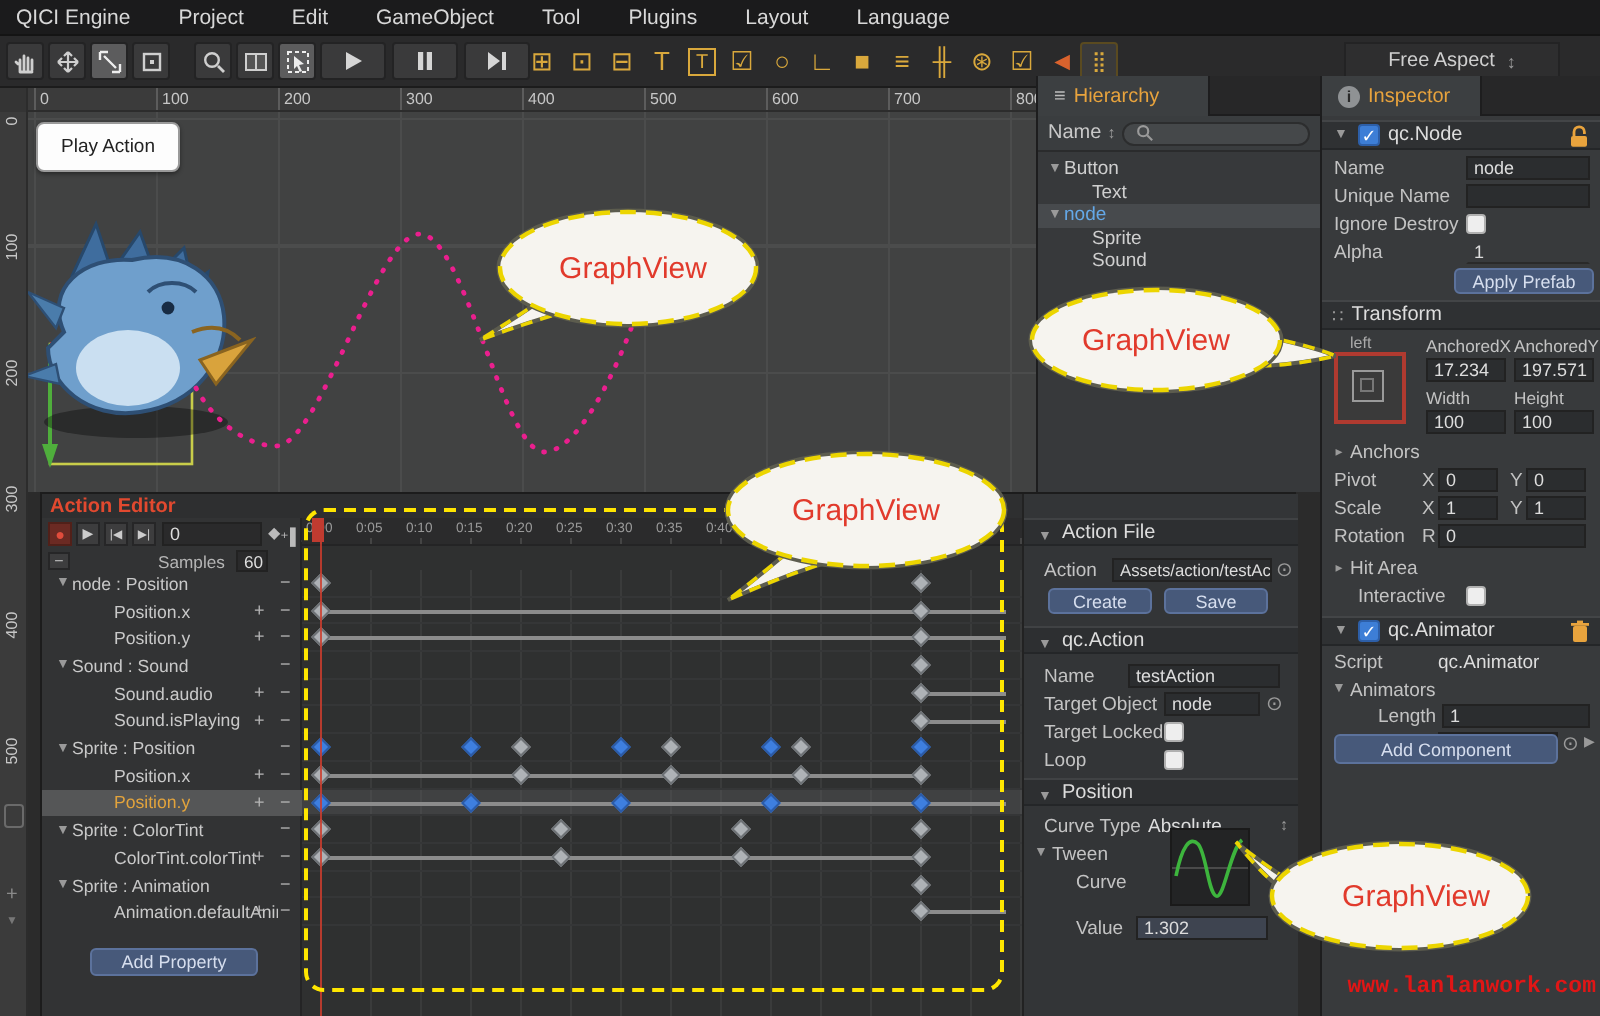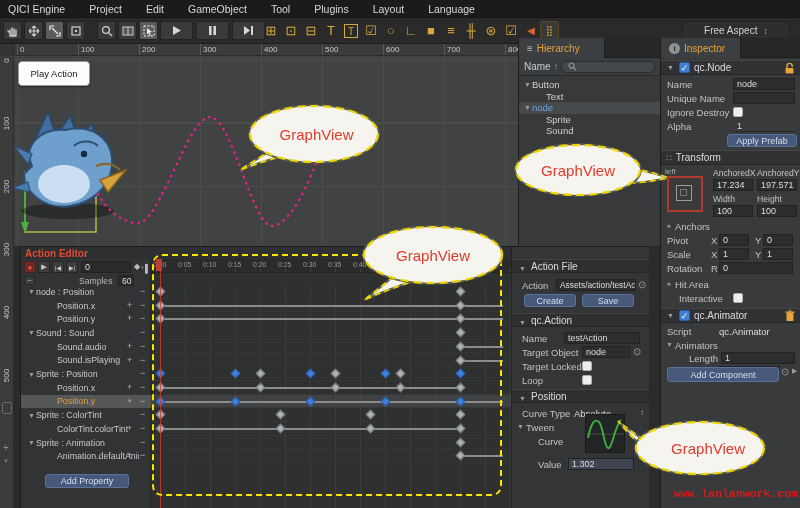--- a/index.html
+++ b/index.html
@@ -8,21 +8,21 @@
   #app{position:relative;width:800px;height:508px;background:#2b2b2b;overflow:hidden;color:#ccc;font-size:10px;}
   .abs{position:absolute;}
   
   #menubar{position:absolute;left:0;top:0;width:800px;height:18px;background:#1b1b1c;display:flex;align-items:center;gap:24px;padding-left:8px;border-bottom:1px solid #141414;}
   .menu-item{color:#d8d8d8;font-size:10.5px;white-space:nowrap;}
   #toolbar{position:absolute;left:0;top:18px;width:800px;height:26px;background:#2a2a2b;border-bottom:1px solid #1c1c1c;}
   .tbtn{position:absolute;top:3px;width:19px;height:19px;background:#3a3a3b;border:1px solid #232324;border-radius:2px;display:flex;align-items:center;justify-content:center;}
   .tbtn.active{background:#5c5c5d;}
   .pbtn{position:absolute;top:3px;width:33px;height:19px;background:#3a3a3b;border:1px solid #232324;border-radius:2px;display:flex;align-items:center;justify-content:center;}
   .yico{position:absolute;top:4px;width:18px;height:17px;color:#d9a83c;font-size:13px;line-height:17px;text-align:center;}
-  #aspect{position:absolute;right:10px;top:3px;width:108px;height:19px;background:#2e2e2f;border:1px solid #232324;color:#cfcfcf;display:flex;align-items:center;justify-content:center;gap:6px;font-size:10px;}
+  #aspect{position:absolute;right:20px;top:3px;width:108px;height:19px;background:#2e2e2f;border:1px solid #232324;color:#cfcfcf;display:flex;align-items:center;justify-content:center;gap:6px;font-size:10px;}
   
   #hruler{position:absolute;left:14px;top:44px;width:504px;height:12px;background:#3b3b3b;border-bottom:1px solid #2c2c2c;overflow:hidden;}
   #vruler{position:absolute;left:0;top:44px;width:14px;height:464px;background:#3b3b3b;border-right:1px solid #2c2c2c;overflow:hidden;}
   .rlab{position:absolute;font-size:8px;color:#c6c6c6;}
   .rtick{position:absolute;top:0;width:1px;height:12px;background:#5c5c5c;}
   .vlab{position:absolute;left:-9px;width:30px;text-align:center;font-size:8px;color:#c6c6c6;transform:rotate(-90deg);}
   #scene-canvas{position:absolute;left:14px;top:56px;width:504px;height:190px;background:#414242;overflow:hidden;
     background-image:
       repeating-linear-gradient(90deg,#4b4c4c 0 1px,transparent 1px 61px),
       repeating-linear-gradient(0deg,#4b4c4c 0 1px,transparent 1px 63px);
@@ -306,21 +306,21 @@
     <span class="ilabel" style="left:6px;top:83px">Alpha</span>
     <div class="ival" style="left:72px;top:82px;width:62px;background:transparent;border-color:transparent;border-bottom:1px solid #2a2a2a">1</div>
     <div class="btn-blue" style="left:66px;top:96px;width:70px;height:13px">
         <span>Apply Prefab</span>
       </div>
 
     <div class="sechead" style="top:112px">
       <span style="color:#9a9a9a;font-size:9px">∷</span>
       <span>Transform</span>
     </div>
-    <span class="ilabel" style="left:4px;top:129px;font-size:8px;color:#aaa">left</span>
+    <span class="ilabel" style="left:14px;top:129px;font-size:8px;color:#aaa">left</span>
     <div class="abs" style="left:6px;top:138px;width:36px;height:36px;background:#3a3a3a;border:2px solid #b03a30">
       <div class="abs" style="left:7px;top:7px;width:16px;height:16px;border:1px solid #9a9a9a"></div>
       <div class="abs" style="left:11px;top:11px;width:7px;height:7px;border:1px solid #777"></div>
     </div>
     <span class="ilabel" style="left:52px;top:130px;font-size:8.6px">AnchoredX</span>
     <span class="ilabel" style="left:96px;top:130px;font-size:8.6px">AnchoredY</span>
     <div class="ival" style="left:52px;top:141px;width:40px">17.234</div>
     <div class="ival" style="left:96px;top:141px;width:40px">197.571</div>
     <span class="ilabel" style="left:52px;top:156px;font-size:8.6px">Width</span>
     <span class="ilabel" style="left:96px;top:156px;font-size:8.6px">Height</span>

